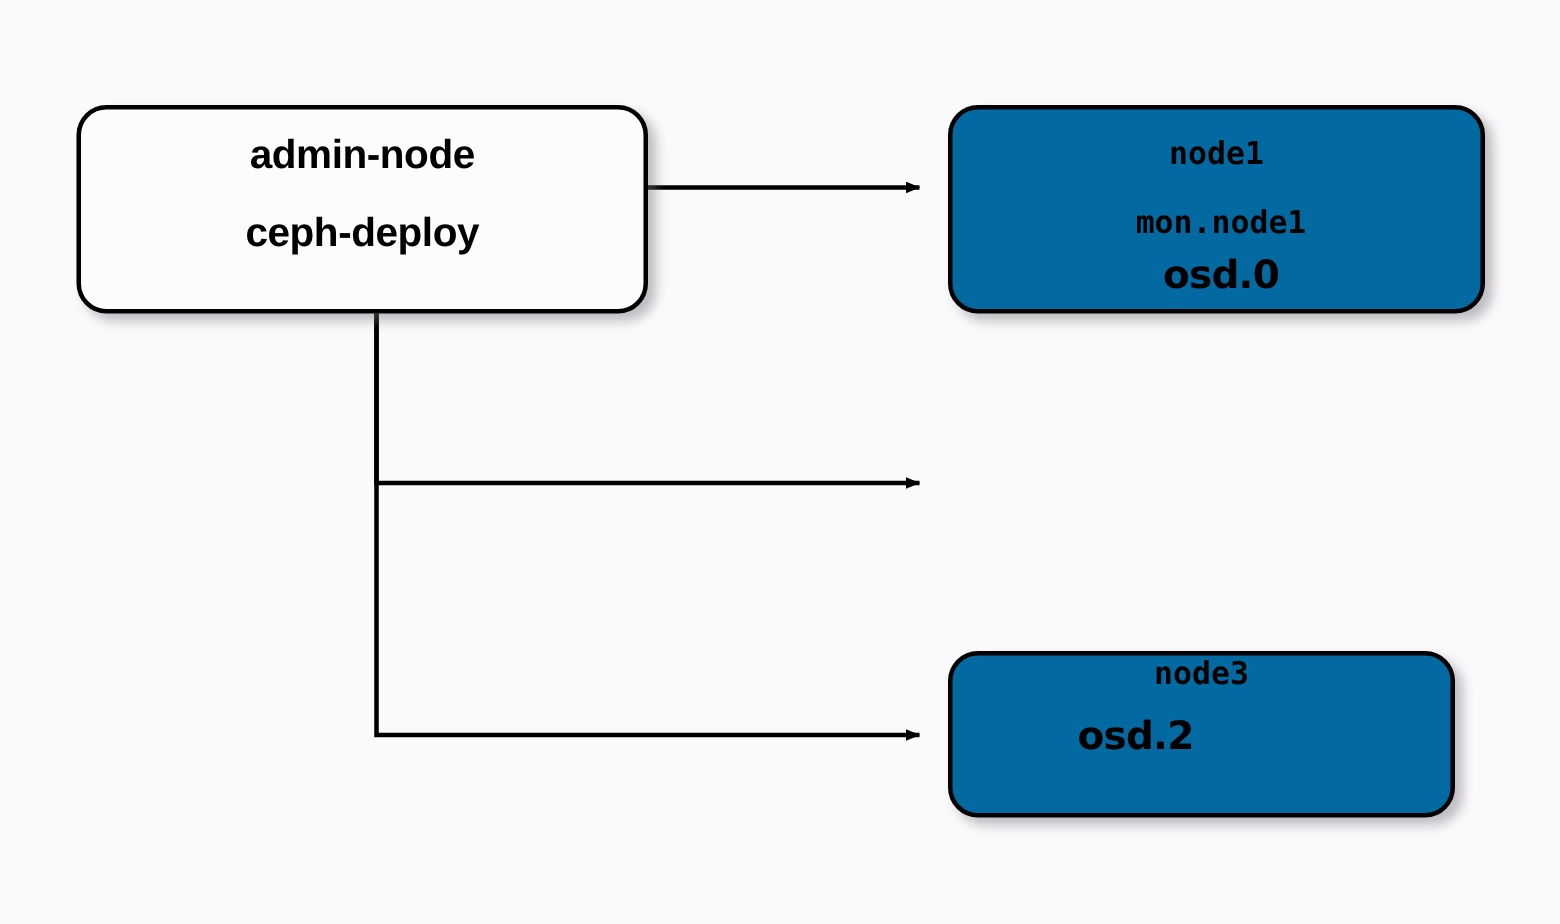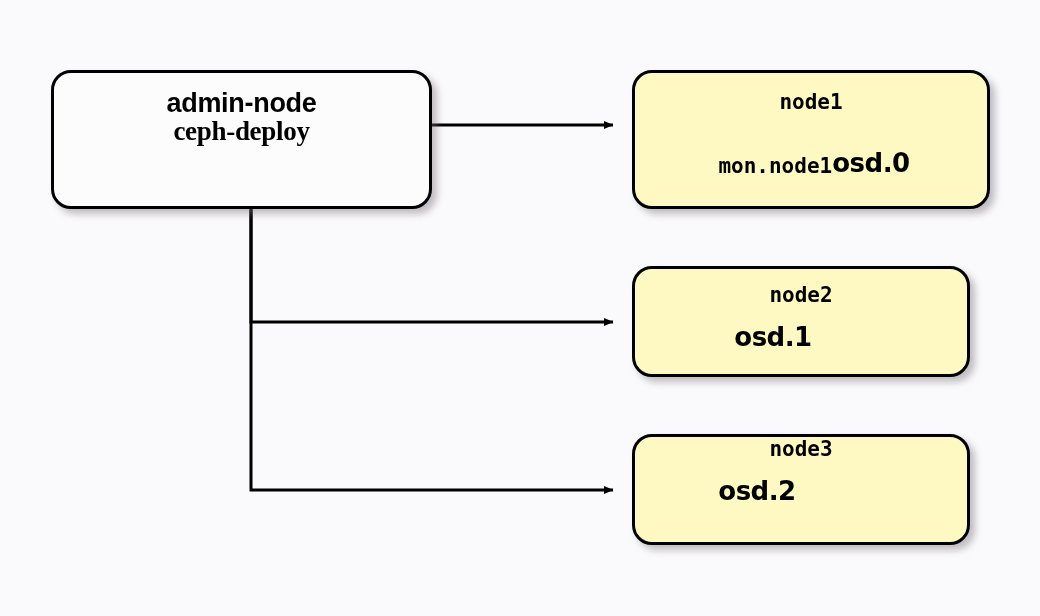--- a/index.html
+++ b/index.html
@@ -51,26 +51,26 @@
   #admin-node .admin-line {
     font-size: 27px;
     font-weight: bold;
     color: #000;
     letter-spacing: -0.3px;
     line-height: 1.05;
     text-align: center;
     white-space: nowrap;
   }
   #admin-node .admin-line.second {
-    font-family: Liberation Serif, serif;
+    margin-top: 24px;
   }
 
   
   .server {
-    background: #fef9c3;
+    background: #0369a1;
     justify-content: flex-start;
   }
   #node1 {
     left: 632px;
     top: 70px;
     width: 358px;
     height: 139px;
     padding-top: 17px;
   }
   #node2 {
@@ -91,22 +91,22 @@
     font-family: "DejaVu Sans Mono", "Liberation Mono", monospace;
     font-size: 21px;
     font-weight: bold;
     color: #000;
     text-align: center;
     white-space: nowrap;
     letter-spacing: 0px;
   }
   .node-body {
     display: flex;
-    flex-direction: row;
-    align-items: flex-end;
+    flex-direction: column;
+    align-items: center;
     white-space: nowrap;
   }
   #node1 .node-body { margin-top: 24px; margin-left: 6px; }
   #node2 .node-body { margin-top: 17px; margin-right: 56px; }
   #node3 .node-body { margin-top: 17px; margin-right: 88px; }
 
   .mon-label {
     font-family: "DejaVu Sans Mono", "Liberation Mono", monospace;
     font-size: 21px;
     font-weight: bold;
@@ -148,26 +148,20 @@
   </div>
 
   <div class="node server" id="node1">
     <div class="node-title">node1</div>
     <div class="node-body">
       <div class="mon-label">mon.node1</div>
       <div class="osd-label">osd.0</div>
     </div>
   </div>
 
-  <div class="node server" id="node2">
-    <div class="node-title">node2</div>
-    <div class="node-body">
-      <div class="osd-label">osd.1</div>
-    </div>
-  </div>
 
   <div class="node server" id="node3">
     <div class="node-title">node3</div>
     <div class="node-body">
       <div class="osd-label">osd.2</div>
     </div>
   </div>
 
 </div>
 

